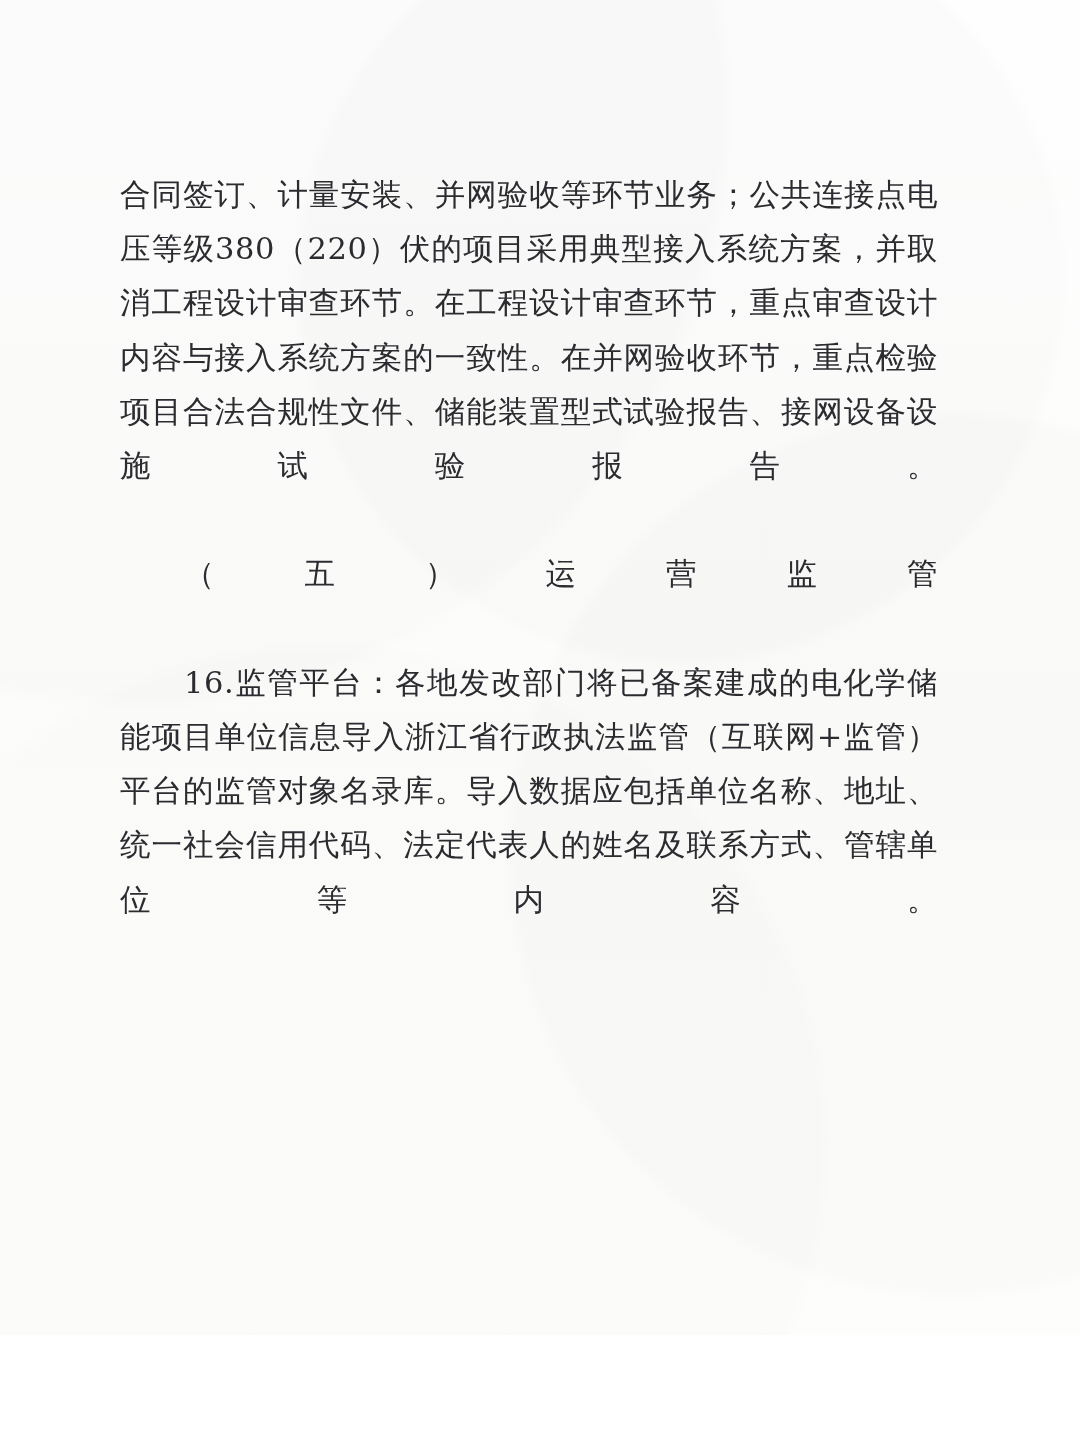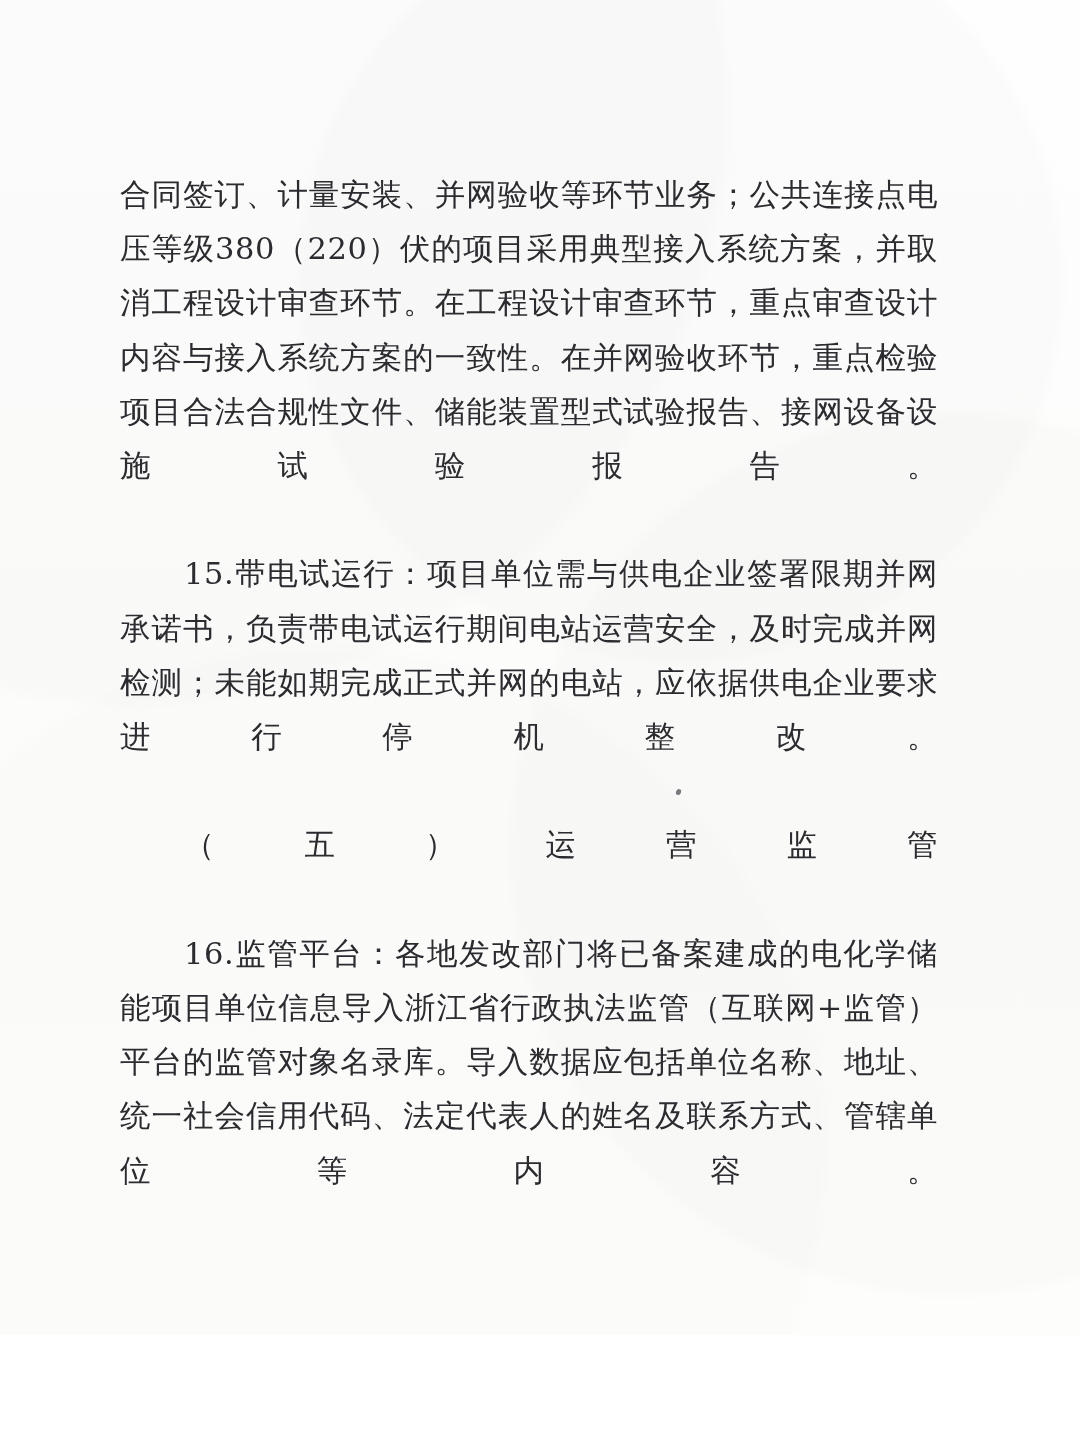--- a/index.html
+++ b/index.html
@@ -94,21 +94,20 @@
 <body>
 
 <div class="page">
 
   <div class="text-body">
 
     <p class="para">合同签订、计量安装、并网验收等环节业务；公共连接点电压等级380（220）伏的项目采用典型接入系统方案，并取消工程设计审查环节。在工程设计审查环节，重点审查设计内容与接入系统方案的一致性。在并网验收环节，重点检验项目合法合规性文件、储能装置型式试验报告、接网设备设施试验报告。</p>
 
 
 
-    <p class="para indent">15.带电试运行：项目单位需与供电企业签署限期并网承诺书，负责带电试运行期间电站运营安全，及时完成并网检测；未能如期完成正式并网的电站，应依据供电企业要求进行停机整改。</p>
 
     <p class="para heading">（五）运营监管</p>
 
     <p class="para indent">16.监管平台：各地发改部门将已备案建成的电化学储能项目单位信息导入浙江省行政执法监管（互联网+监管）平台的监管对象名录库。导入数据应包括单位名称、地址、统一社会信用代码、法定代表人的姓名及联系方式、管辖单位等内容。</p>
 
   </div>
 
   <div class="ink-speck"></div>
 
   <div class="page-number">- 7 -</div>

